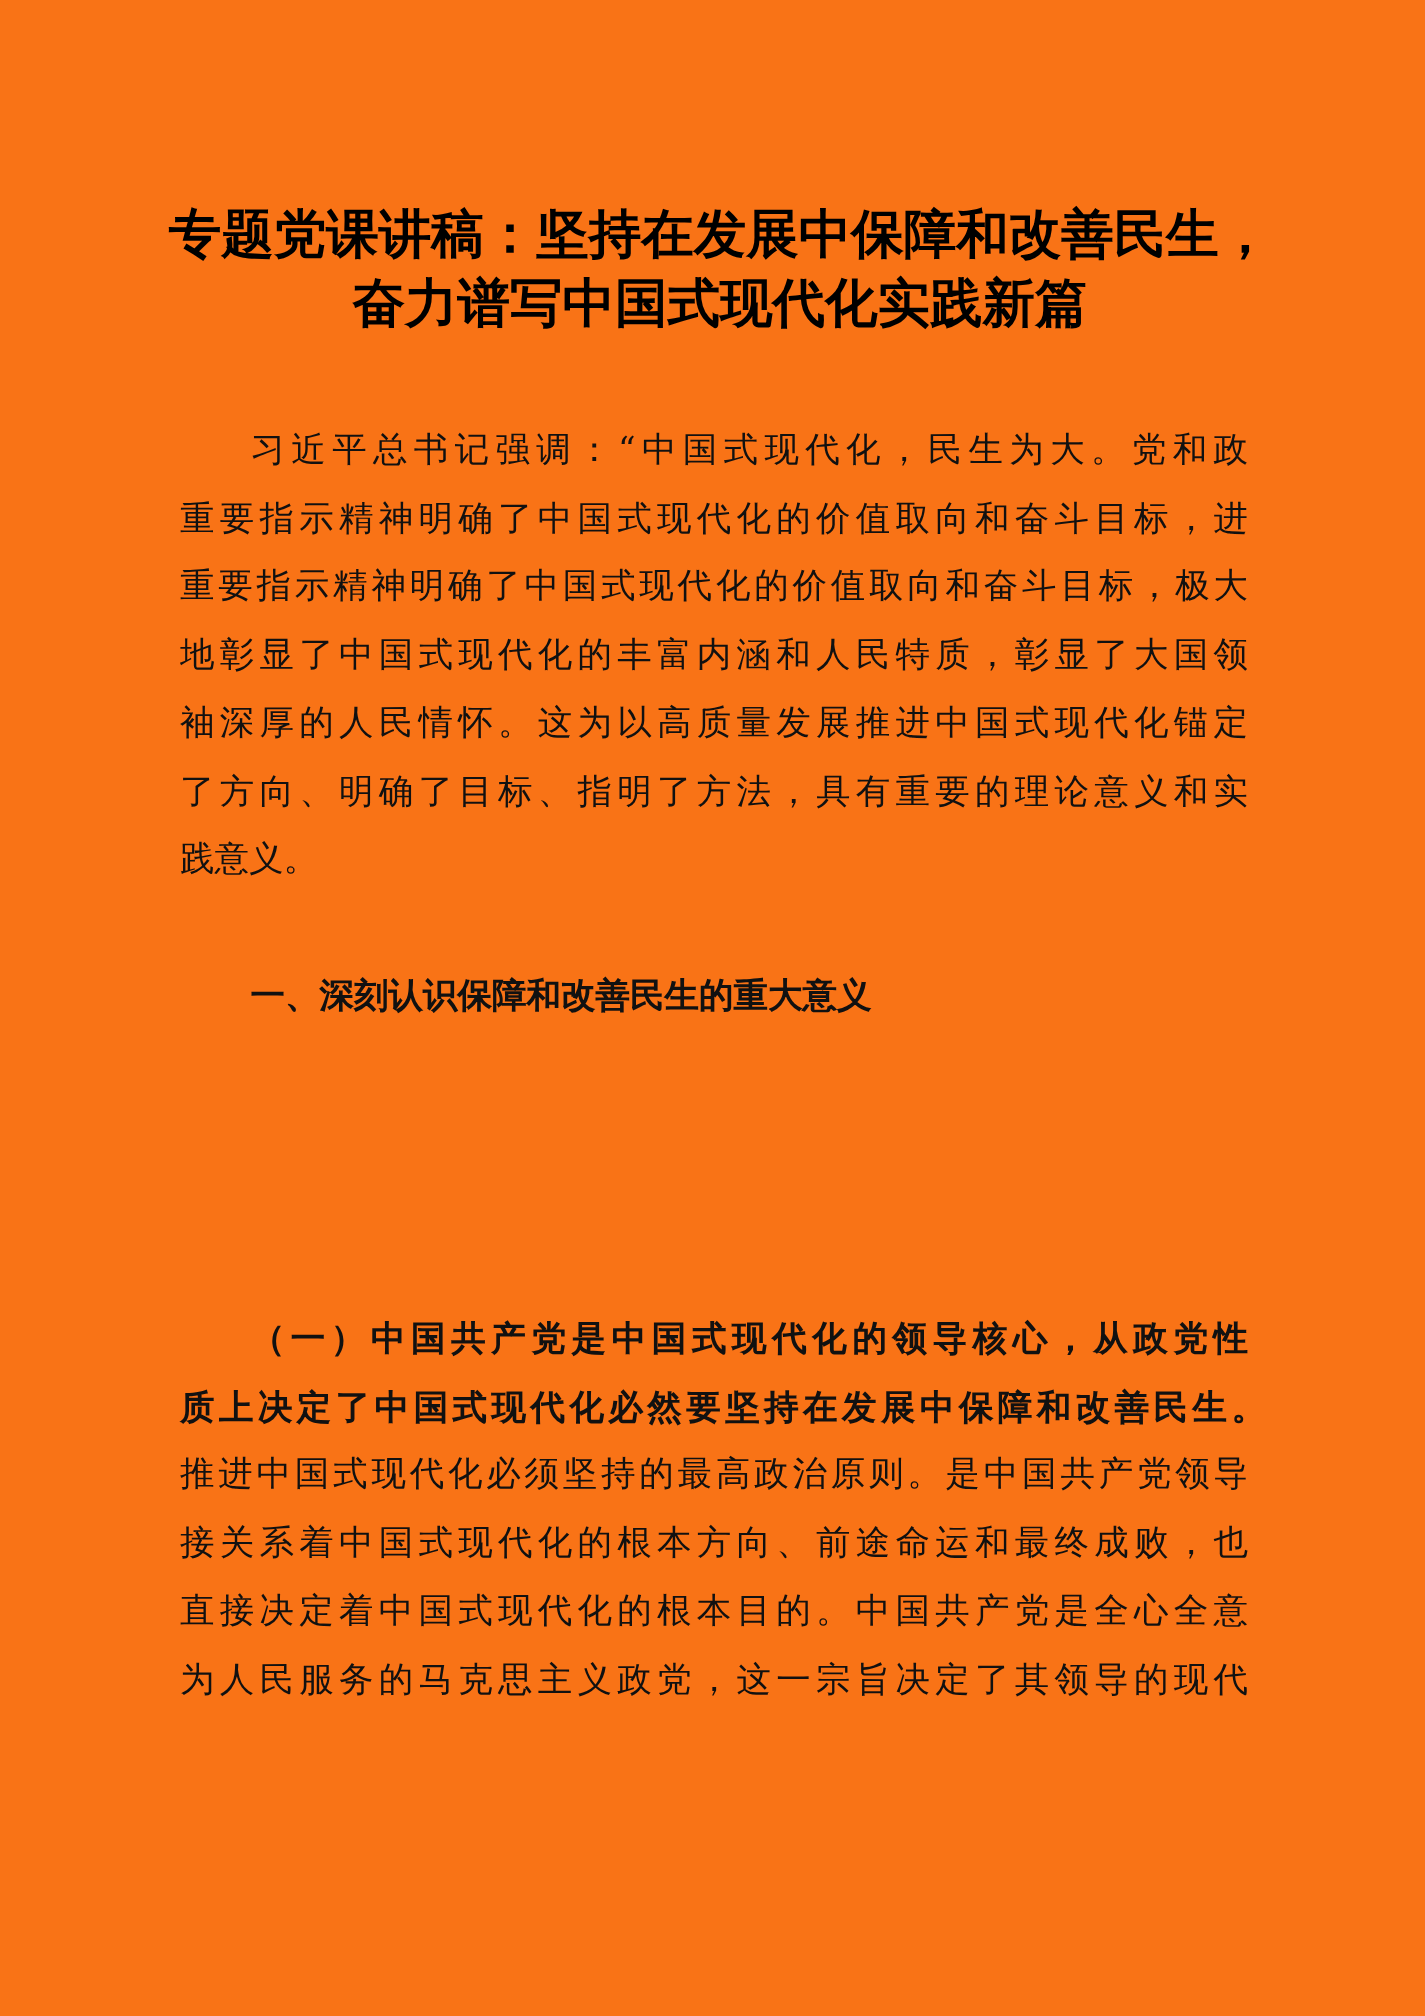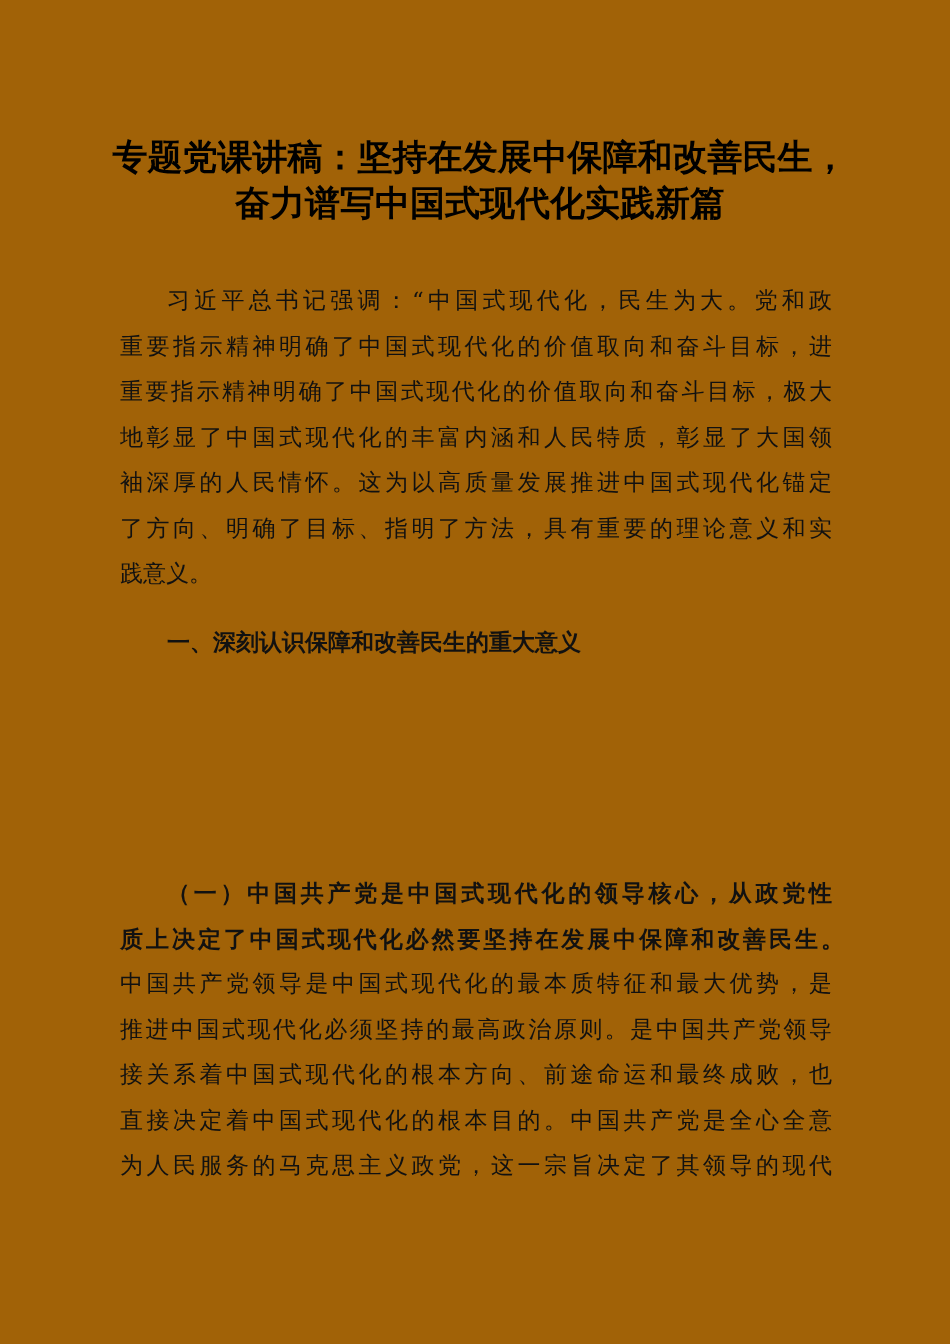--- a/index.html
+++ b/index.html
@@ -14,21 +14,21 @@
       overflow: hidden;
       font-family: "DejaVu Serif", "Liberation Serif", serif;
       color: #111111;
     }
     .page {
       position: absolute;
       left: 0;
       top: 0;
       width: 950px;
       height: 1344px;
-      background: #a16207;
+      background: #f97316;
     }
     .title {
       position: absolute;
       left: 100px;
       width: 760px;
       text-align: center;
       font-family: "DejaVu Serif", "Liberation Serif", serif;
       font-weight: bold;
       font-size: 35px;
       line-height: 46px;
@@ -86,31 +86,30 @@
   <div class="body-lines" style="top:278px;">
     <span class="line indent">习近平总书记强调：“中国式现代化，民生为大。党和政</span>
     <span class="line">重要指示精神明确了中国式现代化的价值取向和奋斗目标，进</span>
     <span class="line">重要指示精神明确了中国式现代化的价值取向和奋斗目标，极大</span>
     <span class="line">地彰显了中国式现代化的丰富内涵和人民特质，彰显了大国领</span>
     <span class="line">袖深厚的人民情怀。这为以高质量发展推进中国式现代化锚定</span>
     <span class="line">了方向、明确了目标、指明了方法，具有重要的理论意义和实</span>
     <span class="line last">践意义。</span>
   </div>
 
-  <div class="body-lines" style="top:620px;">
+  <div class="body-lines" style="top:642px;">
     <span class="line indent heading">一、深刻认识保障和改善民生的重大意义</span>
   </div>
 
 
   <div class="body-lines" style="top:870px;">
     <span class="line indent subheading">（一）中国共产党是中国式现代化的领导核心，从政党性</span>
     <span class="line subheading wide">质上决定了中国式现代化必然要坚持在发展中保障和改善民生。</span>
   </div>
 
   <div class="body-lines" style="top:961px;">
-    <span class="line">中国共产党领导是中国式现代化的最本质特征和最大优势，是</span>
     <span class="line">推进中国式现代化必须坚持的最高政治原则。是中国共产党领导</span>
     <span class="line">接关系着中国式现代化的根本方向、前途命运和最终成败，也</span>
     <span class="line">直接决定着中国式现代化的根本目的。中国共产党是全心全意</span>
     <span class="line">为人民服务的马克思主义政党，这一宗旨决定了其领导的现代</span>
   </div>
 
 </div>
 
 </body></html>

